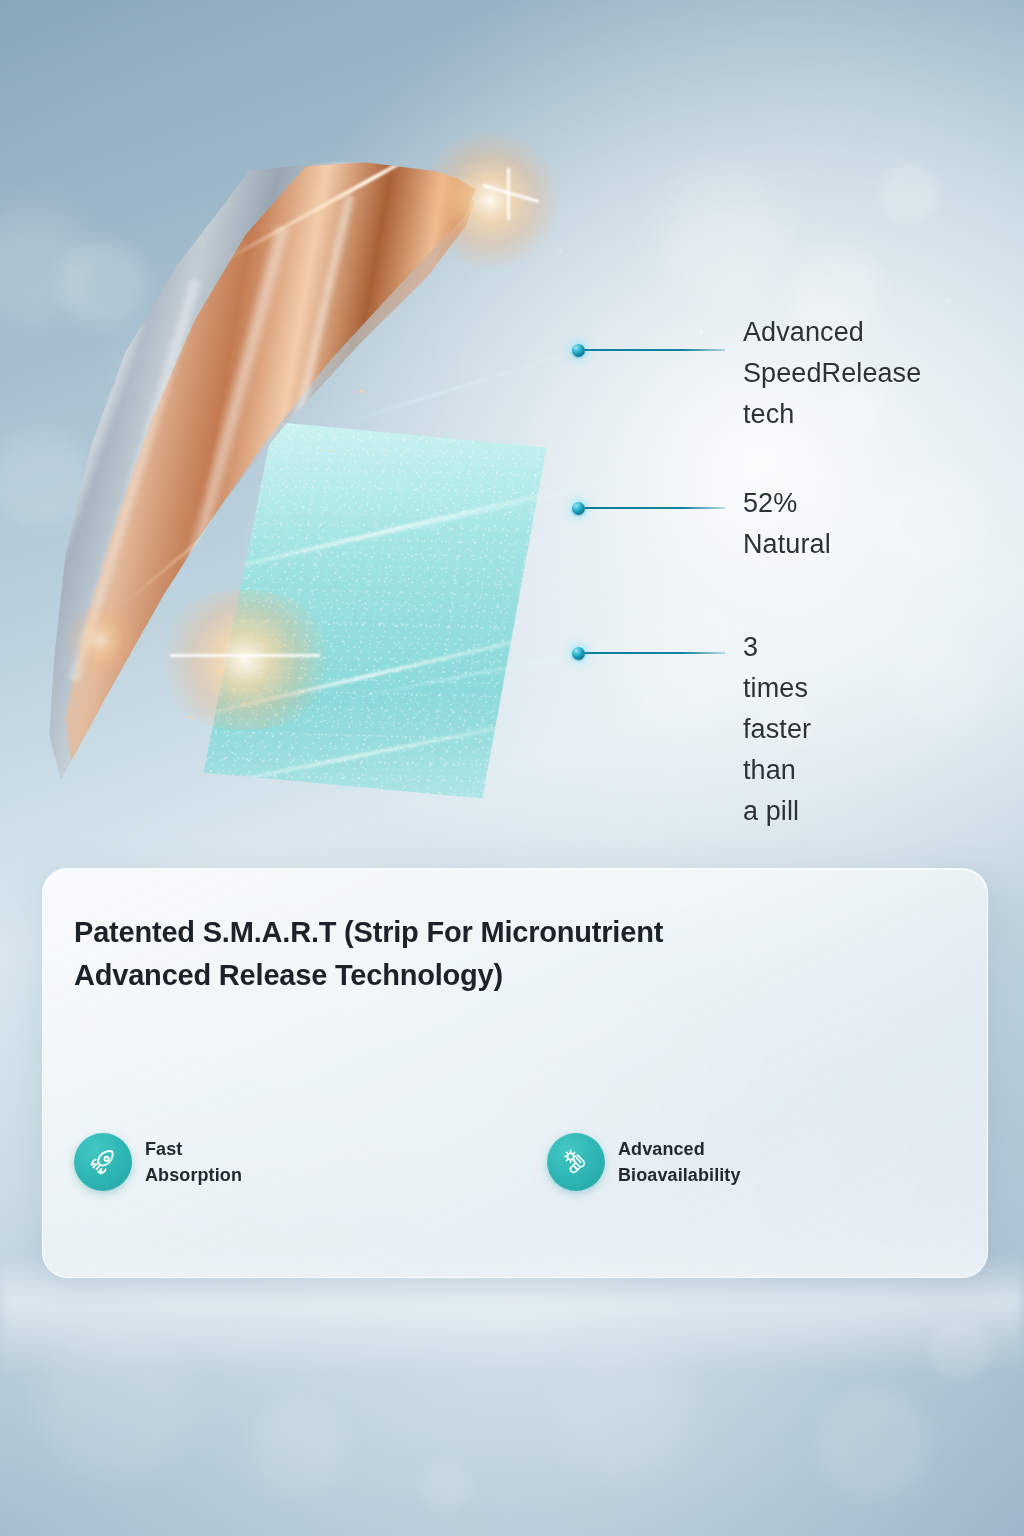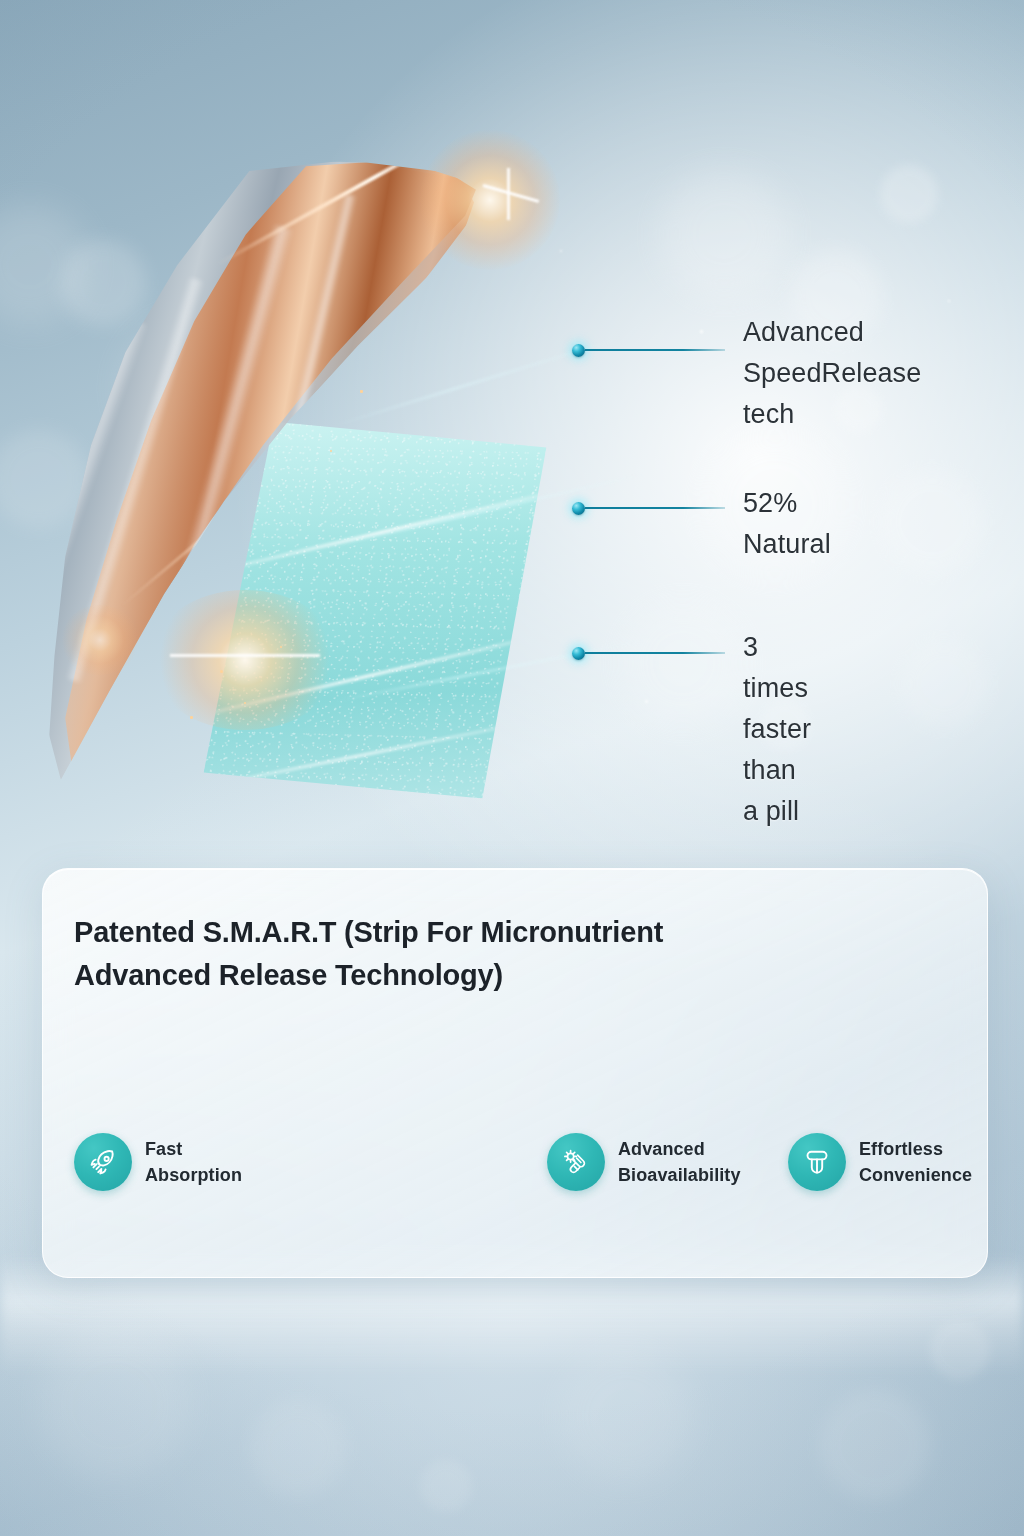--- a/index.html
+++ b/index.html
@@ -305,26 +305,15 @@
           <path d="M10.6 4.7v1.6M10.6 14.5v1.6M4.9 10.4h1.6M14.7 10.4h1.6M6.6 6.4l1.1 1.1M13.5 13.3l1.1 1.1M14.7 6.4l-1.1 1.1M7.7 13.3l-1.1 1.1"></path>
           <path d="M17.6 9.2l5.8 5.8a3.3 3.3 0 01-4.7 4.7l-5.8-5.8"></path>
           <path d="M15.4 17.2l-4 4a3 3 0 004.3 4.3l4-4"></path>
           <path d="M16.6 12.2l4.3 4.3M14.4 20.4l3.4 3.4"></path>
         </svg>
       </div>
       <div class="badge-label">Advanced
 Bioavailability</div>
     </div>
 
-    <div class="badge" style="left:714px;">
-      <div class="badge-circle">
-        <svg width="32" height="32" viewBox="0 0 32 32" fill="none" stroke="#fff" stroke-width="1.9" stroke-linecap="round" stroke-linejoin="round">
-          <rect x="6.5" y="5.8" width="19" height="7.6" rx="3.8"></rect>
-          <path d="M10.8 13.4v8.1a5.2 5.2 0 0010.4 0v-8.1"></path>
-          <path d="M16 13.4v12.9"></path>
-        </svg>
-      </div>
-      <div class="badge-label">Effortless
-Convenience</div>
-    </div>
 
   </div>
 </div>
 
 </body></html>

